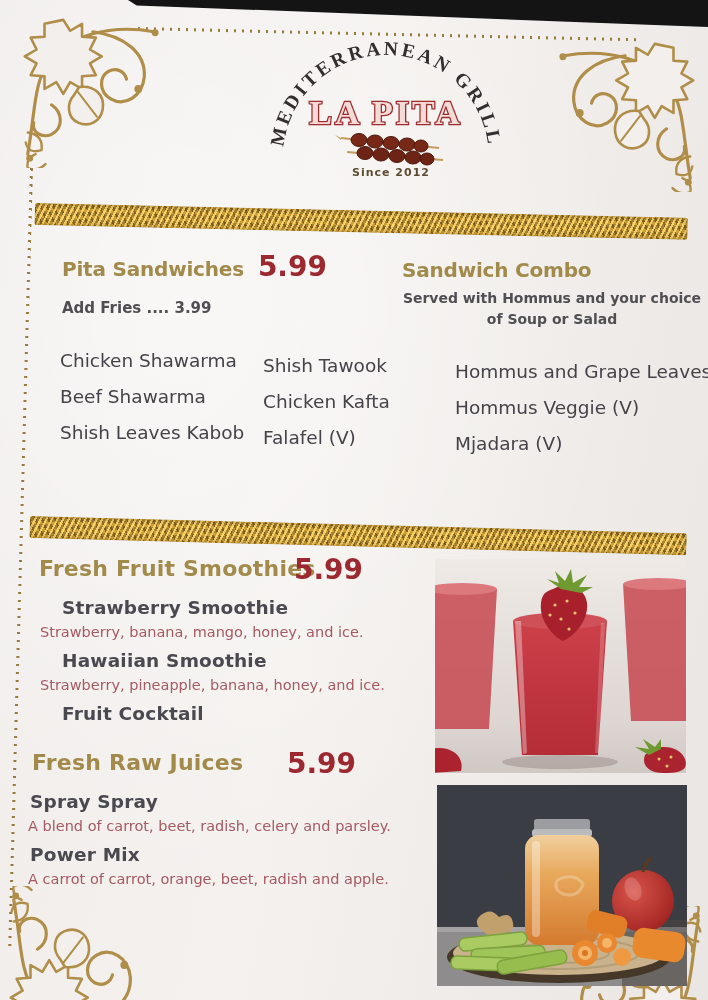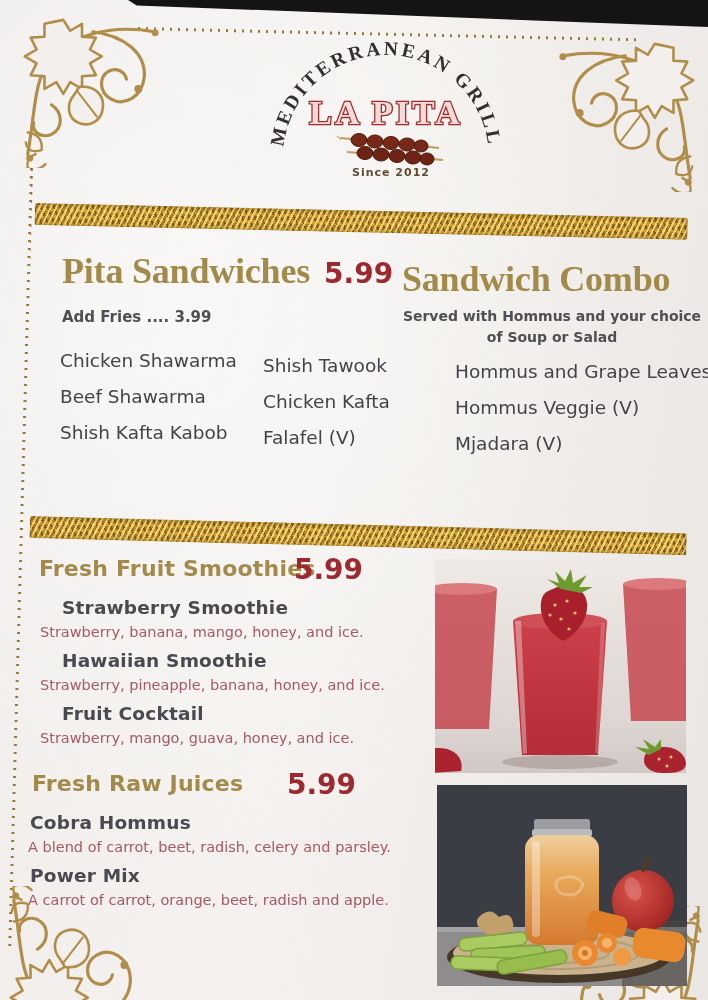--- a/index.html
+++ b/index.html
@@ -44,21 +44,21 @@
       repeating-linear-gradient(0deg, rgba(233,180,60,0.6) 0 3px, rgba(0,0,0,0) 3px 7px);
     box-shadow:inset 0 0 5px rgba(80,50,0,0.55);
   }
   .bar1{left:35px;top:203px;width:653px;transform:rotate(1.3deg);transform-origin:left top;}
   .bar2{left:30px;top:516px;width:657px;transform:rotate(1.5deg);transform-origin:left top;}
   
   .sec{position:absolute;}
   .sec-pita{left:62px;top:250px;}
   .sec-combo{left:402px;top:258px;width:300px;}
   h2.heading{margin:0;display:flex;align-items:baseline;gap:14px;font-weight:bold;}
-  .gold-title{font-size:36px;color:#a18a4a;letter-spacing:-0.2px;font-family:Liberation Serif, serif;}
+  .gold-title{font-size:20px;color:#a18a4a;letter-spacing:-0.2px;}
   .price{font-size:28px;color:#9c2830;}
   .note{margin-top:16px;font-size:15px;font-weight:bold;color:#4f4e52;}
   .sec-combo .heading{justify-content:flex-start;}
   .sec-combo .note{font-size:14px;text-align:center;line-height:1.5;margin-top:6px;width:300px;}
   
   .col{position:absolute;list-style:none;margin:0;padding:0;font-size:18.5px;color:#454349;font-weight:500;}
   .col li{margin-bottom:15px;white-space:nowrap;}
   .col1{left:60px;top:350px;}
   .col2{left:263px;top:355px;}
   .col3{left:455px;top:361px;}
@@ -166,21 +166,21 @@
   <div class="sec sec-combo">
     <h2 class="heading">
       <span class="gold-title">Sandwich Combo</span>
     </h2>
     <div class="note">Served with Hommus and your choice of Soup or Salad</div>
   </div>
 
   <ul class="col col1">
     <li>Chicken Shawarma</li>
     <li>Beef Shawarma</li>
-    <li>Shish Kafta Kabob</li>
+    <li>Shish Leaves Kabob</li>
   </ul>
   <ul class="col col2">
     <li>Shish Tawook</li>
     <li>Chicken Kafta</li>
     <li>Falafel (V)</li>
   </ul>
   <ul class="col col3">
     <li>Hommus and Grape Leaves (V)</li>
     <li>Hommus Veggie (V)</li>
     <li>Mjadara (V)</li>
@@ -194,29 +194,28 @@
     <div class="d-item sm-item">
       <div class="name">Strawberry Smoothie</div>
       <div class="desc">Strawberry, banana, mango, honey, and ice.</div>
     </div>
     <div class="d-item sm-item">
       <div class="name">Hawaiian Smoothie</div>
       <div class="desc">Strawberry, pineapple, banana, honey, and ice.</div>
     </div>
     <div class="d-item sm-item">
       <div class="name">Fruit Cocktail</div>
-      <div class="desc">Strawberry, mango, guava, honey, and ice.</div>
     </div>
 
     <div class="sec-head ju-head">
       <span class="sec-title">Fresh Raw Juices</span>
       <span class="sec-price">5.99</span>
     </div>
     <div class="d-item ju-item">
-      <div class="name">Cobra Hommus</div>
+      <div class="name">Spray Spray</div>
       <div class="desc">A blend of carrot, beet, radish, celery and parsley.</div>
     </div>
     <div class="d-item ju-item">
       <div class="name">Power Mix</div>
       <div class="desc">A carrot of carrot, orange, beet, radish and apple.</div>
     </div>
   </div>
 
   <svg class="photo photo-smoothie" viewBox="0 0 251 214">
     <defs>

